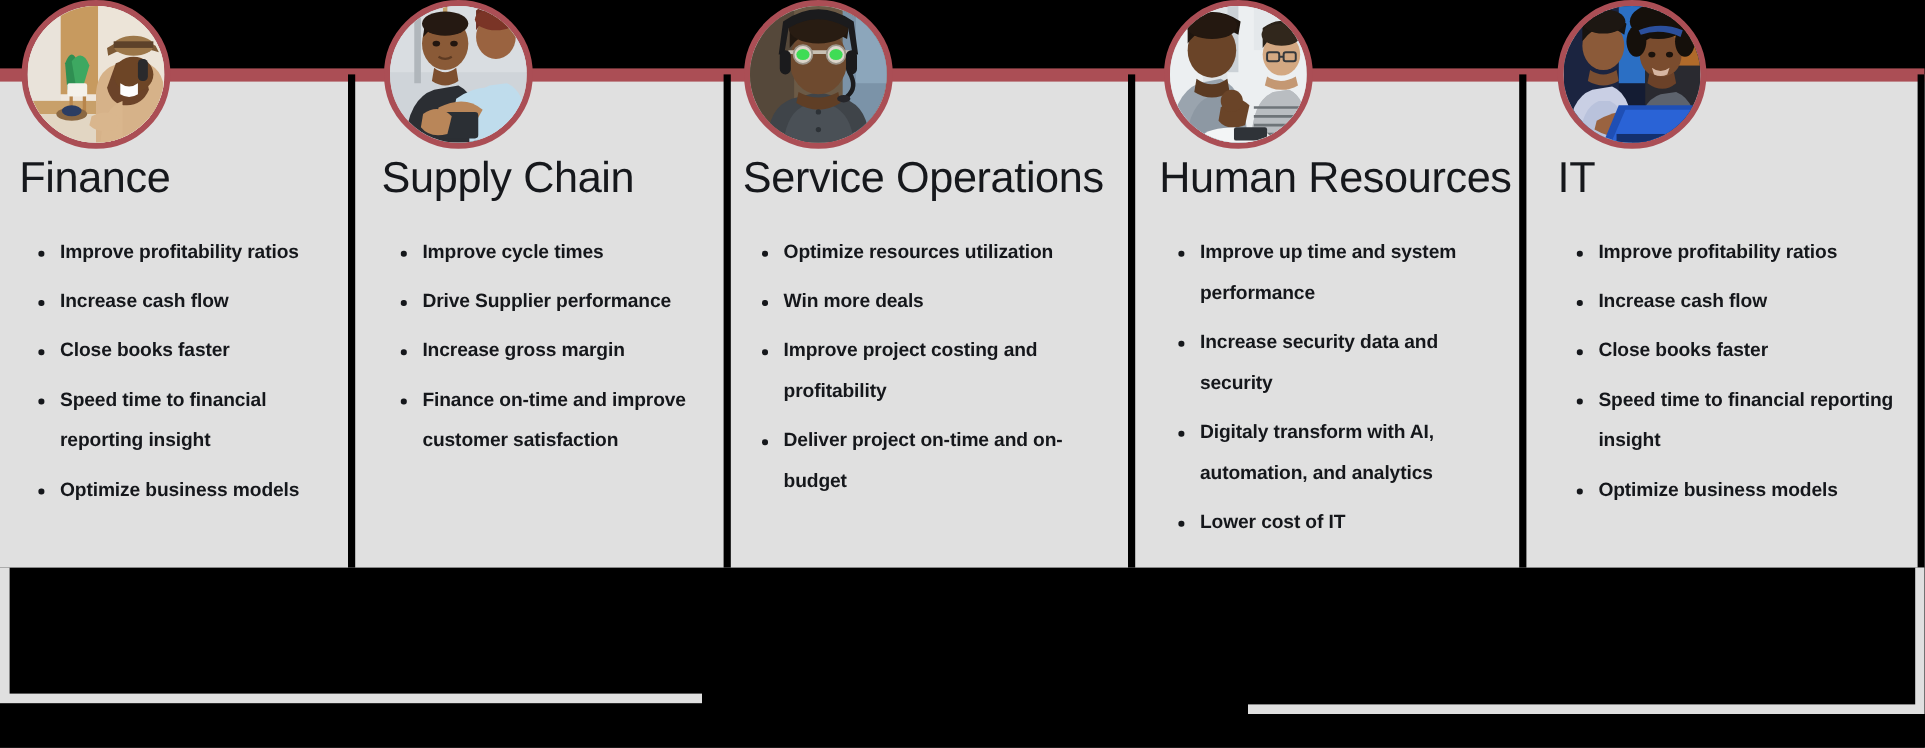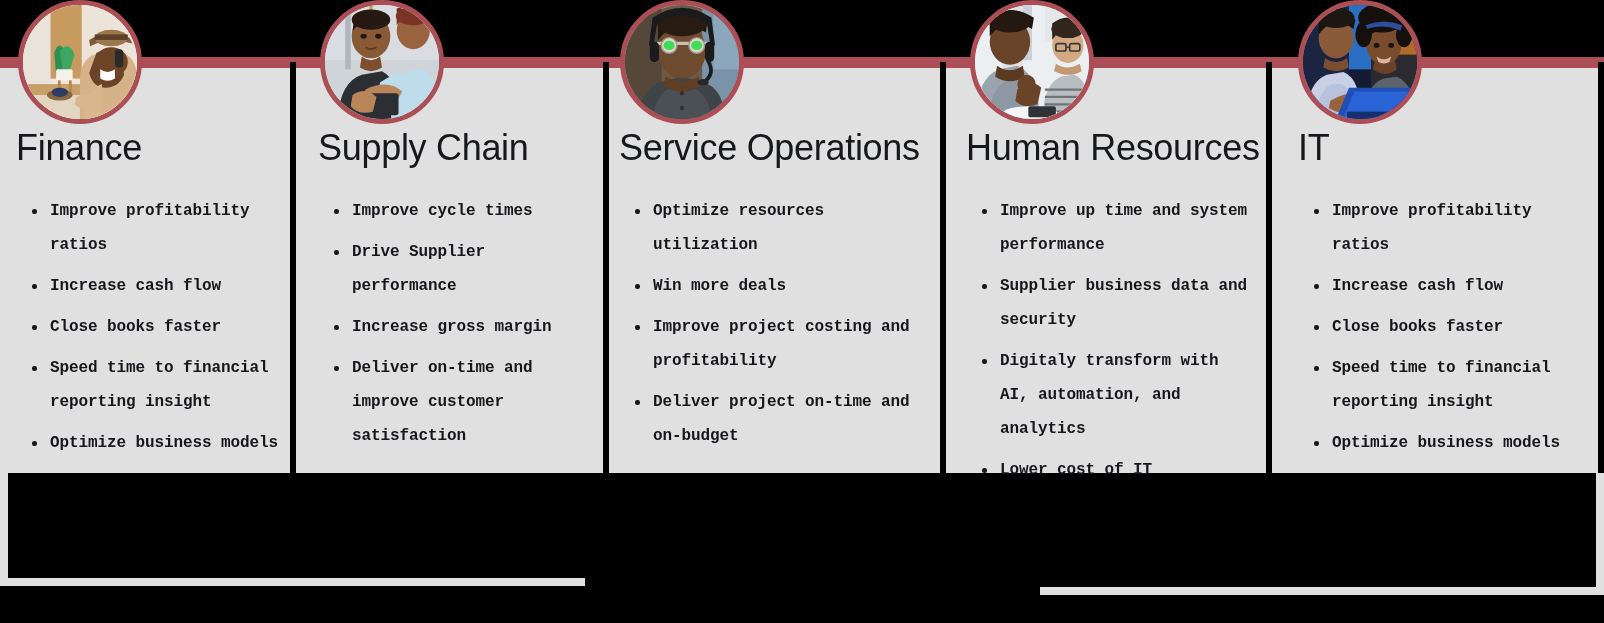--- a/index.html
+++ b/index.html
@@ -72,21 +72,20 @@
     line-height: 1;
   }
 
   .bullets {
     position: absolute;
     top: 132px;
     left: 0;
     margin: 0;
     padding: 0;
     list-style: none;
-    font-family: Liberation Mono, monospace;
   }
   .bullets li {
     position: relative;
     padding-left: 22px;
     margin-bottom: 7px;
     font-size: 16px;
     font-weight: bold;
     color: #15171b;
     line-height: 34px;
     letter-spacing: -0.1px;
@@ -155,39 +154,39 @@
       <li>Optimize business models</li>
     </ul>
   </div>
 
   <div class="column" style="left:296px; width:343px;">
     <div class="col-title" style="left:22px">Supply Chain</div>
     <ul class="bullets" style="left:34px; width:250px;">
       <li>Improve cycle times</li>
       <li>Drive Supplier performance</li>
       <li>Increase gross margin</li>
-      <li>Deliver on-time and improve customer satisfaction</li>
+      <li>Finance on-time and improve customer satisfaction</li>
     </ul>
   </div>
 
   <div class="column" style="left:609px; width:396px;">
     <div class="col-title" style="left:10px">Service Operations</div>
     <ul class="bullets" style="left:22px; width:290px;">
       <li>Optimize resources utilization</li>
       <li>Win more deals</li>
       <li>Improve project costing and profitability</li>
       <li>Deliver project on-time and on-budget</li>
     </ul>
   </div>
 
   <div class="column" style="left:946px; width:268px;">
     <div class="col-title" style="left:20px">Human Resources</div>
     <ul class="bullets" style="left:32px; width:272px;">
       <li>Improve up time and system performance</li>
-      <li>Supplier business data and security</li>
+      <li>Increase security data and security</li>
       <li>Digitaly transform with AI, automation, and analytics</li>
       <li>Lower cost of IT</li>
     </ul>
   </div>
 
   <div class="column" style="left:1272px; width:326px;">
     <div class="col-title" style="left:26px">IT</div>
     <ul class="bullets" style="left:38px; width:280px;">
       <li>Improve profitability ratios</li>
       <li>Increase cash flow</li>

